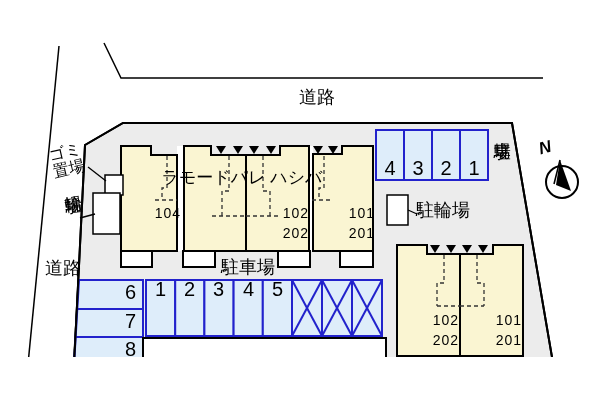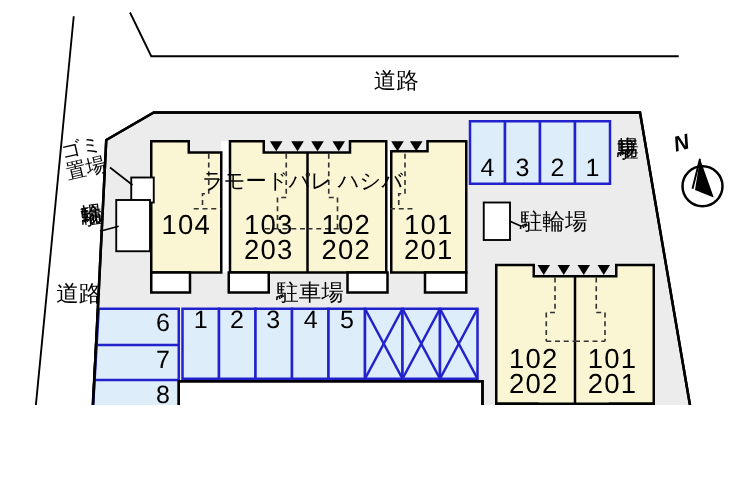--- a/index.html
+++ b/index.html
@@ -1,22 +1,22 @@
 <!DOCTYPE html>
 <html style="--site-fill: #ececec; --building-fill: #faf5d2; --parking-fill: #deedfa; --parking-border: #2222cc; --outline: #000000;"><head>
 <meta charset="utf-8">
 <style>
   html,body{margin:0;padding:0;background:#fff;}
   #stage{position:relative;width:600px;height:324px;background:#fff;overflow:hidden;
-         font-family:"Liberation Sans","DejaVu Sans",sans-serif;}
+         font-family:"Liberation Sans","DejaVu Sans",sans-serif;margin-top:33px;}
   #stage svg{position:absolute;left:0;top:0;}
   .lbl{position:absolute;color:#000;white-space:nowrap;line-height:1.05;}
   .vert{writing-mode:vertical-rl;text-orientation:upright;}
   .ctr{text-align:center;}
-  .unit-label{font-size:22px;line-height:20px;letter-spacing:1px;text-align:center;}
+  .unit-label{font-size:14px;line-height:20px;letter-spacing:1px;text-align:right;}
   .pnum{font-size:20px;line-height:20px;}
   .jp18{font-size:18px;}
   .jp17{font-size:17px;}
   .site-shape{fill:var(--site-fill,#ececec);stroke:var(--outline,#000);stroke-width:2;}
   .bldg{fill:var(--building-fill,#faf5d2);stroke:var(--outline,#000);stroke-width:2;}
   .porch{fill:#fff;stroke:var(--outline,#000);stroke-width:2;}
   .pspace{fill:var(--parking-fill,#deedfa);stroke:var(--parking-border,#2222cc);stroke-width:2;}
   .pline{stroke:var(--parking-border,#2222cc);stroke-width:2;}
   .stair{fill:none;stroke:#333;stroke-width:1.3;stroke-dasharray:4,3;}
   .thin{stroke:#000;stroke-width:1.5;fill:none;}
@@ -138,24 +138,20 @@
   <div class="lbl vert jp17" style="left:61px;top:151px;height:70px;transform:rotate(-8deg);transform-origin:top left;">駐輪場</div>
   <div class="lbl vert jp17" style="left:493px;top:96px;height:60px;">駐車場</div>
   <div class="lbl jp18" style="left:416px;top:168px;">駐輪場</div>
   <div class="lbl jp18 ctr" style="left:216px;top:225px;width:64px;">駐車場</div>
 
   <div class="lbl jp17 ctr" style="left:147px;top:136px;width:190px;">ラモードパレ ハシバ</div>
 
   <div class="lbl unit-label" style="left:117px;top:170px;width:64px;">
     <span>104</span><br>
   </div>
-  <div class="lbl unit-label" style="left:183px;top:170px;width:64px;">
-    <span>103</span><br>
-    <span>203</span>
-  </div>
   <div class="lbl unit-label" style="left:245px;top:170px;width:64px;">
     <span>102</span><br>
     <span>202</span>
   </div>
   <div class="lbl unit-label" style="left:311px;top:170px;width:64px;">
     <span>101</span><br>
     <span>201</span>
   </div>
 
   <div class="lbl unit-label" style="left:395px;top:277px;width:64px;">

